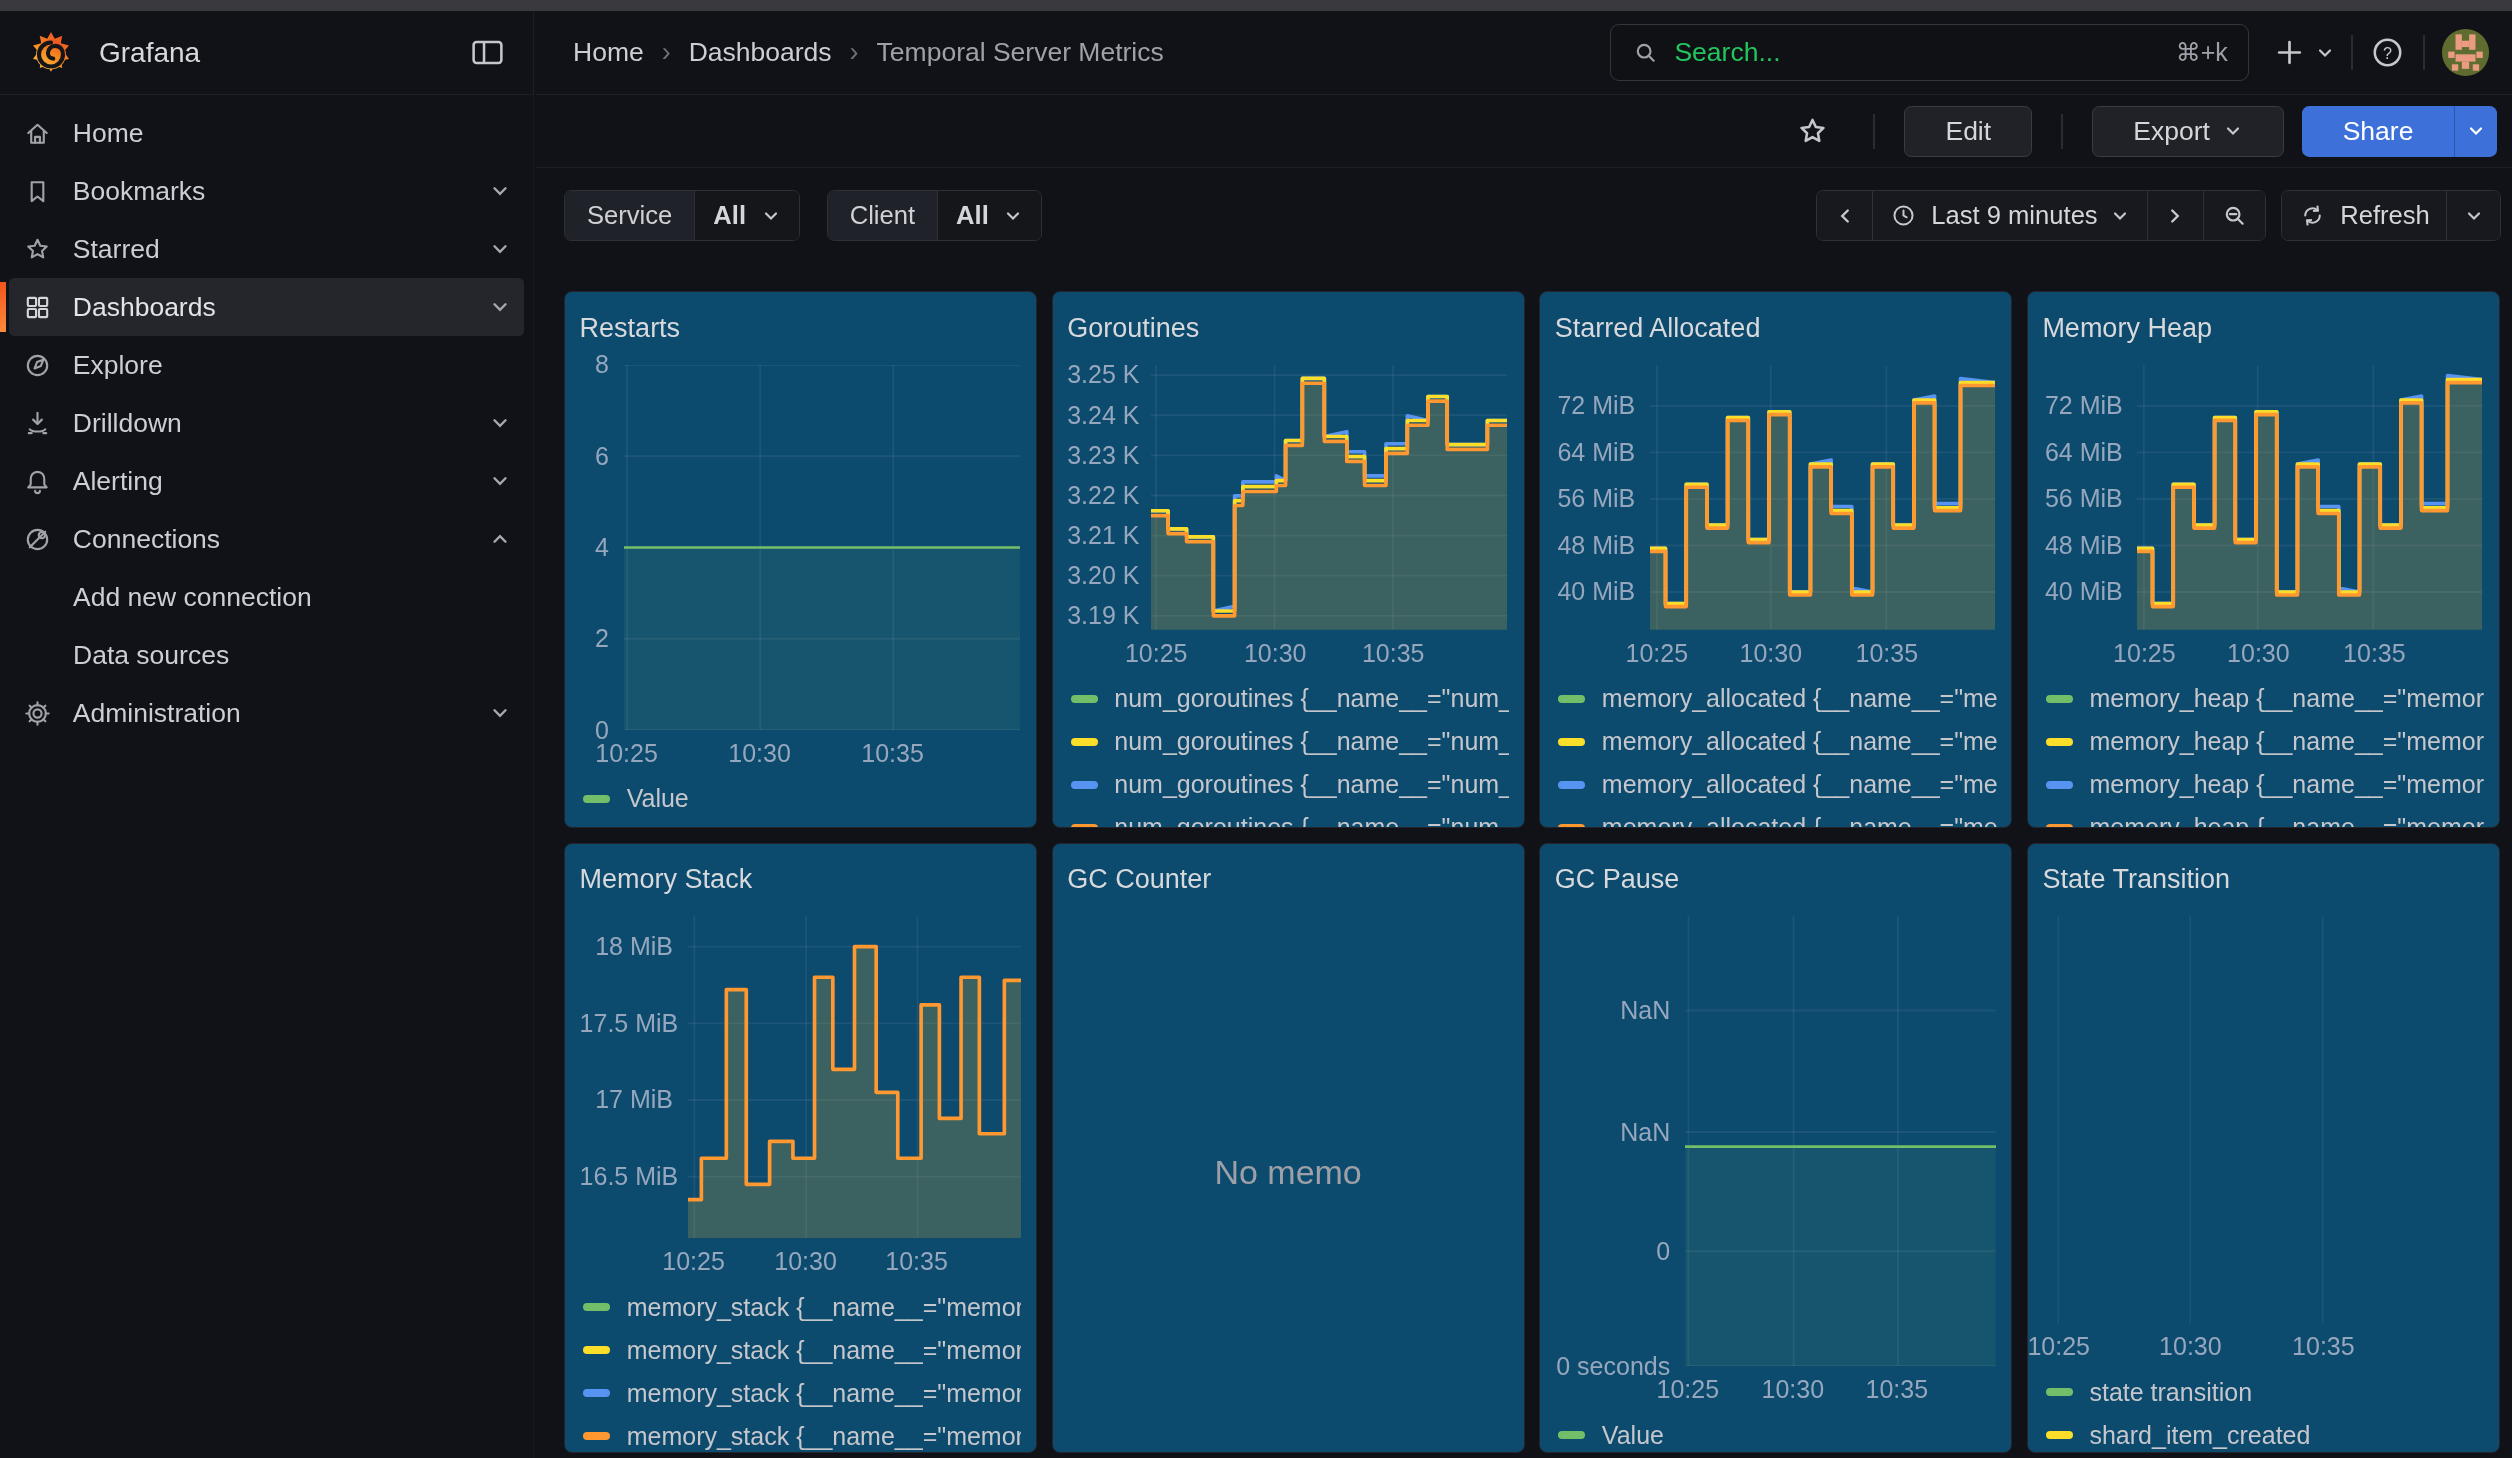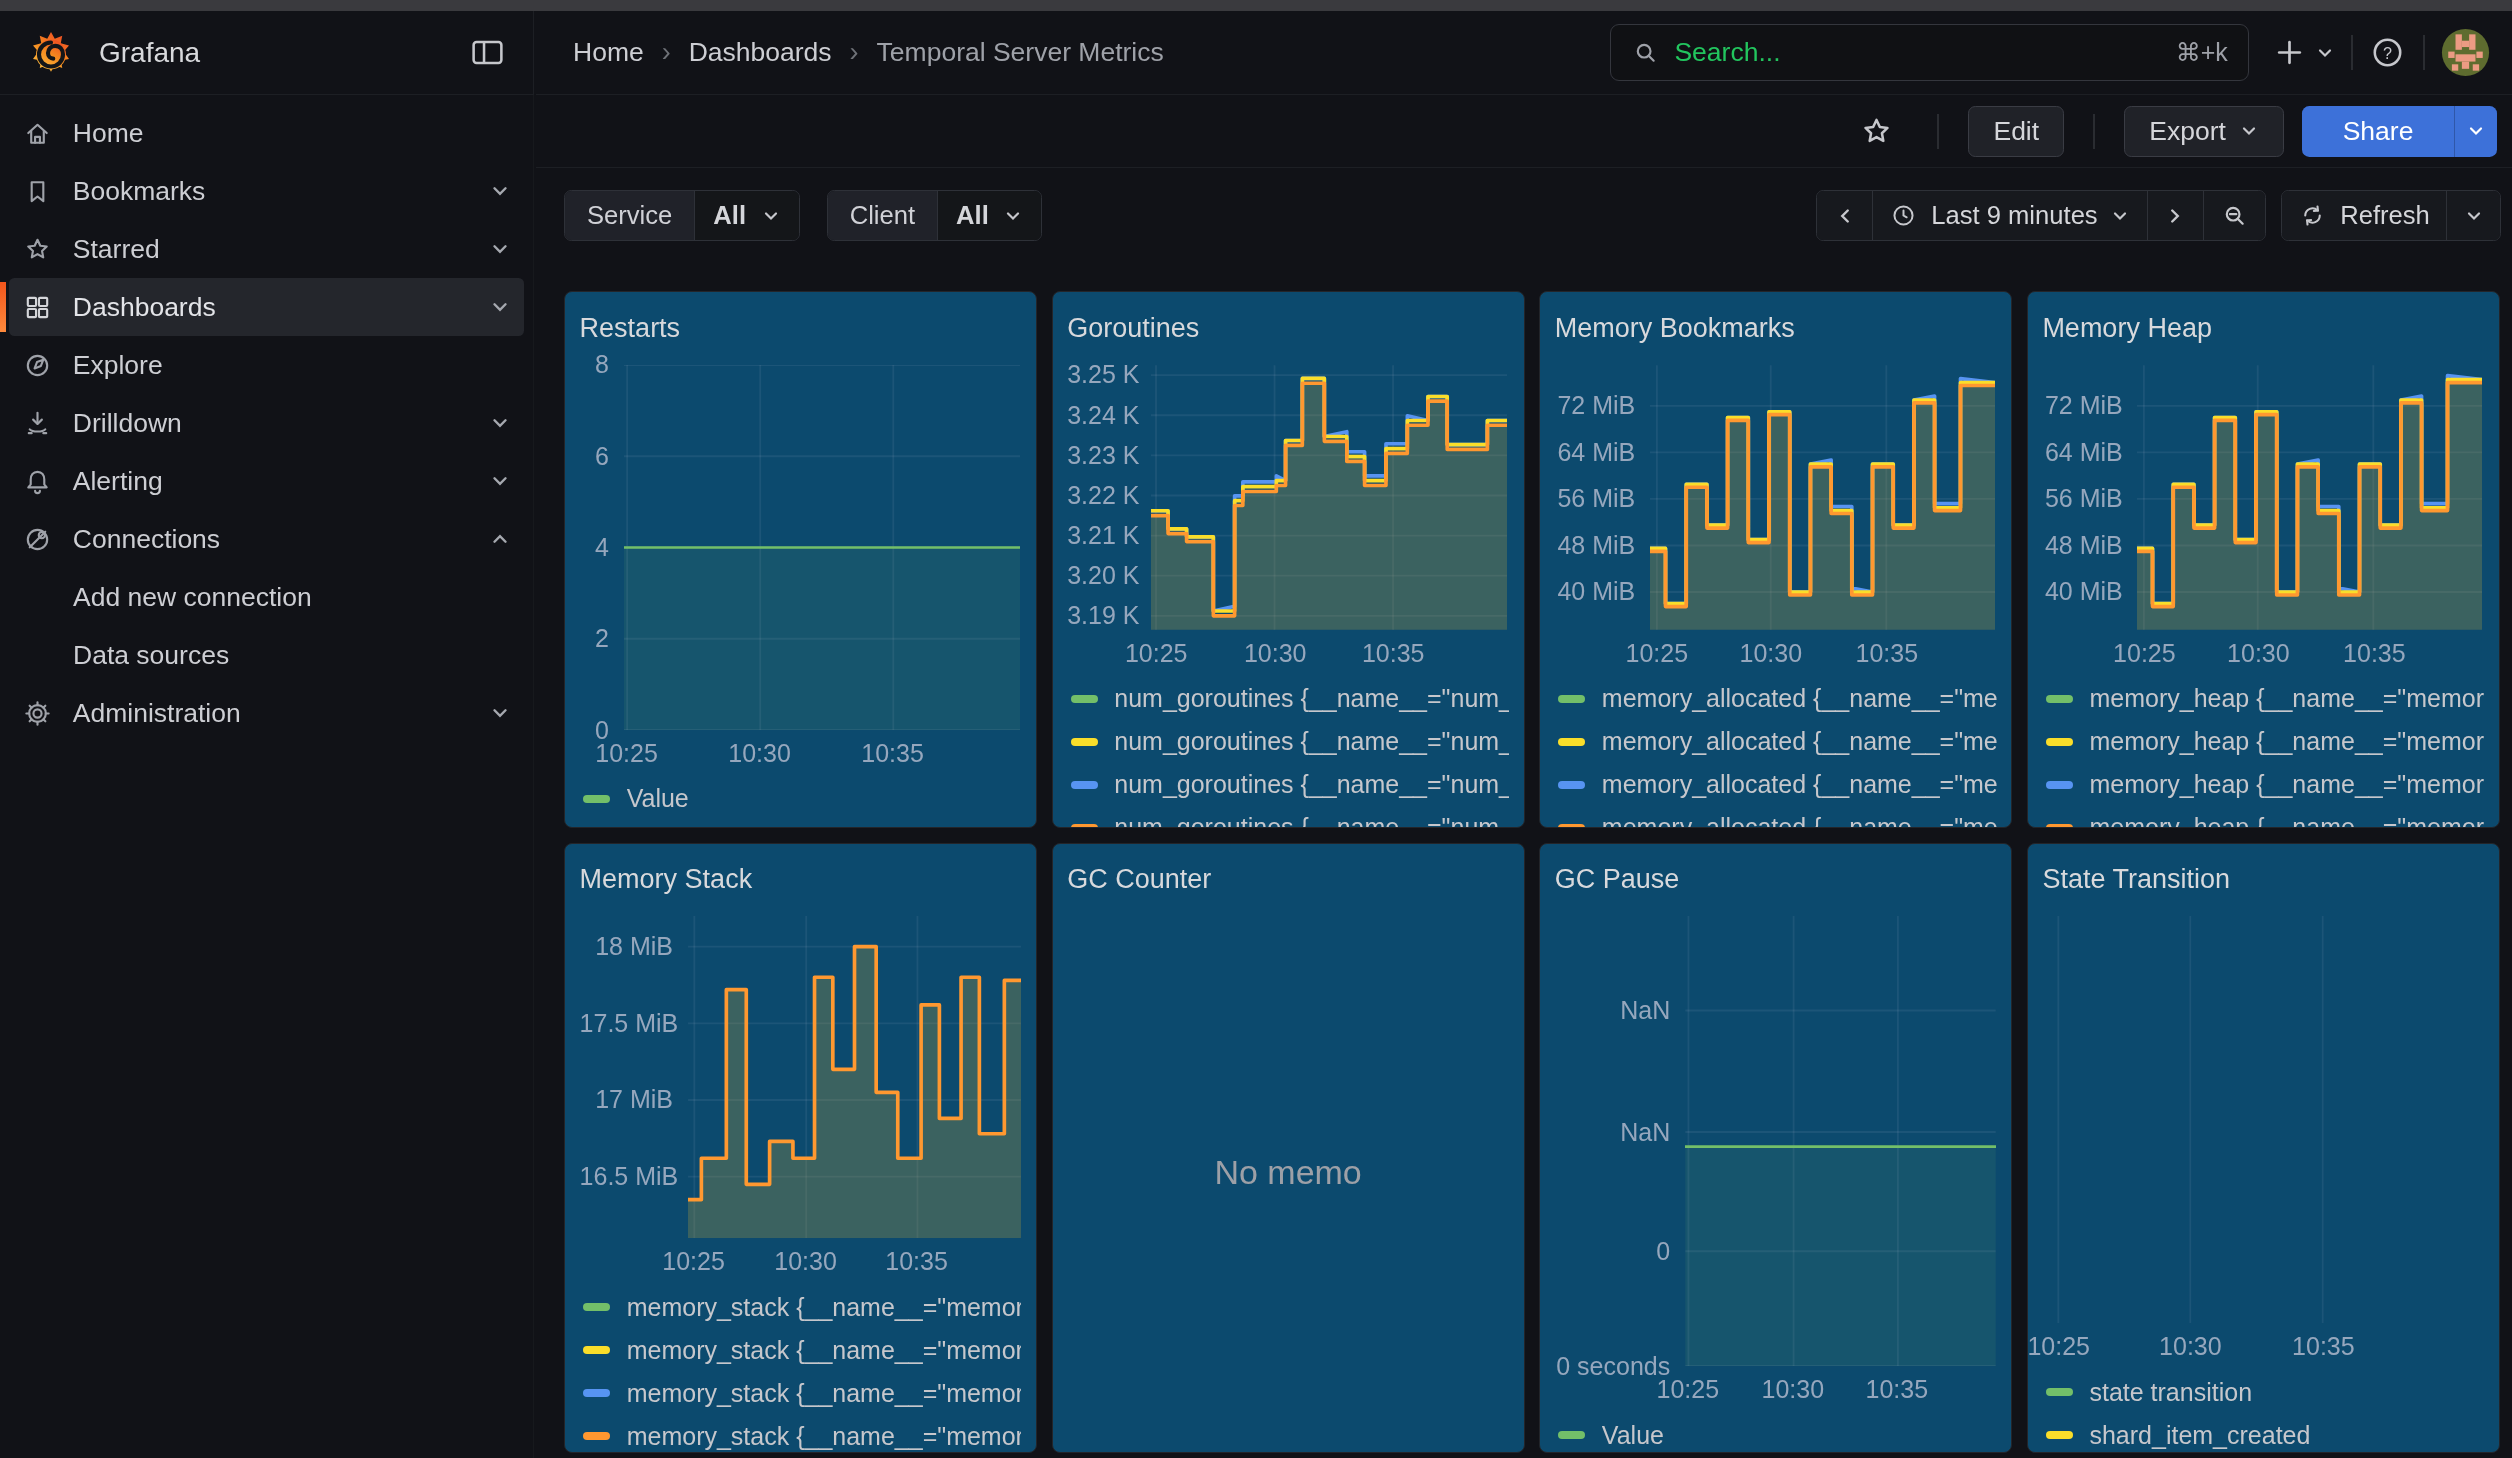--- a/index.html
+++ b/index.html
@@ -26,21 +26,21 @@
     background:#101114;display:flex;align-items:center;padding:0 20px;gap:14.6px}
   .searchbox .ph{font-size:26.5px;color:#22c55e;flex:1}
   .searchbox .kbd{font-size:25px;color:#9EA1A8}
   .hdr-ico{display:flex;align-items:center;gap:9px;margin-left:24px}
   .vdiv{width:1.8px;height:35px;background:#2a2c31;margin:0 16.4px}
   .avatar{width:49px;height:49px;border-radius:50%;overflow:hidden}
   
   .subhdr{position:absolute;left:536px;top:95px;right:0;height:73px;box-sizing:border-box;
     border-bottom:1.8px solid #1d1f24;display:flex;align-items:center;justify-content:flex-end;padding:0 14.6px}
   .btn{height:51px;box-sizing:border-box;border:1.8px solid #3a3c44;background:#202228;border-radius:7.3px;
-    display:flex;align-items:center;padding:0 24px;font-size:26.5px;font-weight:500;color:#D5D6DA;gap:12.8px}
+    display:flex;align-items:center;padding:0 40px;font-size:26.5px;font-weight:500;color:#D5D6DA;gap:12.8px}
   .btn-primary{background:#3D71D9;border:none;color:#fff;padding:0 41px;border-radius:7.3px 0 0 7.3px}
   .btn-primary-caret{background:#3D71D9;border:none;border-left:1.8px solid #2f57a9;height:51px;display:flex;
     align-items:center;padding:0 11px;border-radius:0 7.3px 7.3px 0}
   
   .sidebar{position:absolute;left:0;top:95px;width:534px;bottom:0;box-sizing:border-box;
     border-right:1.8px solid #17191d;padding:9px 9px 0 9px}
   .srow{position:relative;height:58px;display:flex;align-items:center;border-radius:5.5px;padding:0 12.8px;box-sizing:border-box}
   .srow .sico{width:51px;display:flex;align-items:center}
   .srow .slabel{font-size:26.5px;color:#CDCED3;flex:1}
   .srow.active{background:#24262c}
@@ -483,21 +483,21 @@
           <span class="ltext">num_goroutines {__name__="num_go</span>
         </div>
         <div class="lrow">
           <span class="sw" style="background: rgb(255, 152, 48);"></span>
           <span class="ltext">num_goroutines {__name__="num_go</span>
         </div>
       </div>
   </div>
 
   <div class="panel">
-    <div class="panel-title">Memory Bookmarks</div>
+    <div class="panel-title">Starred Allocated</div>
     <div class="chart-row">
         <div class="ylabels y2">
           <div class="ytick" style="top: 212px;">40 MiB</div>
           <div class="ytick" style="top: 166px;">48 MiB</div>
           <div class="ytick" style="top: 119px;">56 MiB</div>
           <div class="ytick" style="top: 73px;">64 MiB</div>
           <div class="ytick" style="top: 26px;">72 MiB</div>
         </div>
       <div class="plotwrap c2"><svg width="345" height="265" viewBox="0 0 378 290">
             <line x1="7.5600000000000005" y1="0" x2="7.5600000000000005" y2="290" stroke="rgba(204,204,220,0.09)" stroke-width="2"></line>

